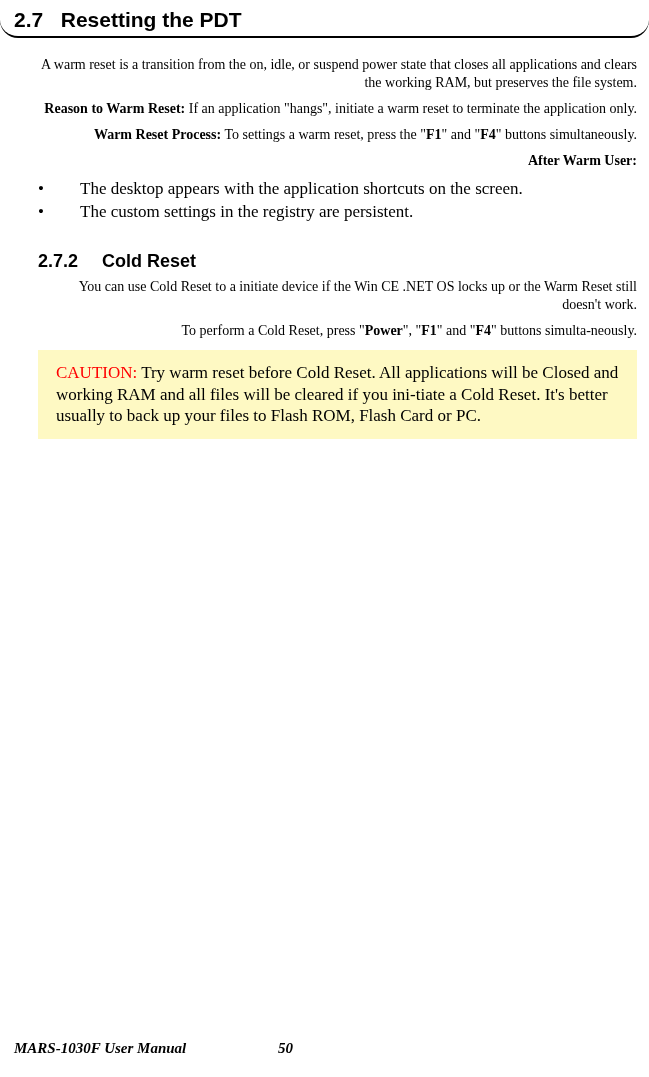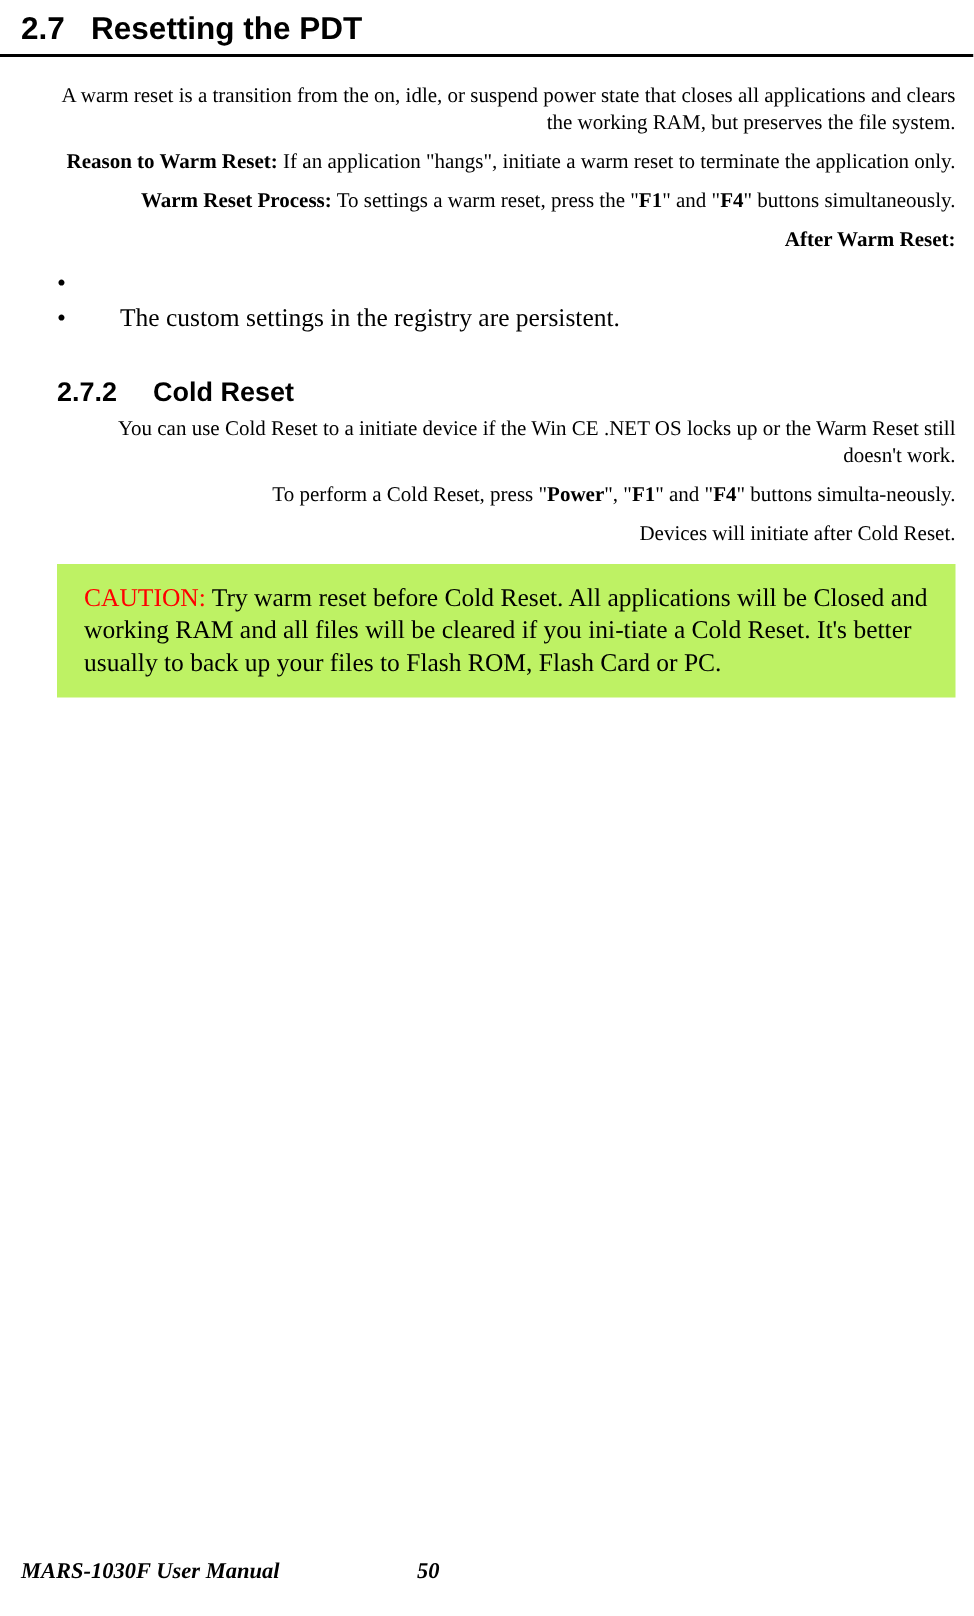--- a/index.html
+++ b/index.html
@@ -15,20 +15,21 @@
       color: #000000;
       position: relative;
     }
     .section-title {
       font-family: Arial, Helvetica, sans-serif;
       font-weight: bold;
       font-size: 21px;
       padding: 8px 0 4px 14px;
       border-bottom: 2px solid #000;
       margin-bottom: 18px;
+      border-radius: 18px;
     }
     .content {
       padding: 0 12px 0 38px;
     }
     .subsection-title {
       font-family: Arial, Helvetica, sans-serif;
       font-weight: bold;
       font-size: 18px;
       margin-bottom: 6px;
       margin-top: 20px;
@@ -53,21 +54,21 @@
       font-size: 17px;
       line-height: 1.28;
       display: flex;
       margin-bottom: 2px;
     }
     .bullet-marker {
       width: 42px;
       flex-shrink: 0;
     }
     .caution-box {
-      background: #bef264;
+      background: #fef9c3;
       padding: 12px 18px;
       margin-top: 10px;
     }
     .caution-text {
       font-size: 17px;
       line-height: 1.28;
     }
     .caution-label {
       color: #ff0000;
     }
@@ -102,43 +103,43 @@
   <p class="para">A warm reset is a transition from the on, idle, or suspend power state that closes all applications and clears the working RAM, but preserves the file system.</p>
 
   <p class="para">
     <span class="bold">Reason to Warm Reset:</span><span> If an application "hangs", initiate a warm reset to terminate the application only.</span>
   </p>
 
   <p class="para">
     <span class="bold">Warm Reset Process:</span><span> To settings a warm reset, press the "</span><span class="bold">F1</span><span>" and "</span><span class="bold">F4</span><span>" buttons simultaneously.</span>
   </p>
 
-  <p class="para bold">After Warm Reset:</p>
+  <p class="para bold">After Warm User:</p>
 
   <div class="bullet-list">
     <div class="bullet-item">
       <span class="bullet-marker">•</span>
+      <span>The desktop appears with the application shortcuts on the screen.</span>
     </div>
     <div class="bullet-item">
       <span class="bullet-marker">•</span>
       <span>The custom settings in the registry are persistent.</span>
     </div>
   </div>
 
   <div class="subsection-title" style="margin-top:28px;">
     <span class="subsection-num">2.7.2</span><span>Cold Reset</span>
   </div>
 
   <p class="para">You can use Cold Reset to a initiate device if the Win CE .NET OS locks up or the Warm Reset still doesn't work.</p>
 
   <p class="para">
     <span>To perform a Cold Reset, press "</span><span class="bold">Power</span><span>", "</span><span class="bold">F1</span><span>" and "</span><span class="bold">F4</span><span>" buttons simulta-neously.</span>
   </p>
 
-  <p class="para">Devices will initiate after Cold Reset.</p>
 
   <div class="caution-box">
     <p class="caution-text">
       <span class="caution-label">CAUTION:</span><span> Try warm reset before Cold Reset. All applications will be Closed and working RAM and all files will be cleared if you ini-tiate a Cold Reset. It's better usually to back up your files to Flash ROM, Flash Card or PC.</span>
     </p>
   </div>
 
 </div>
 
 <div class="footer">

